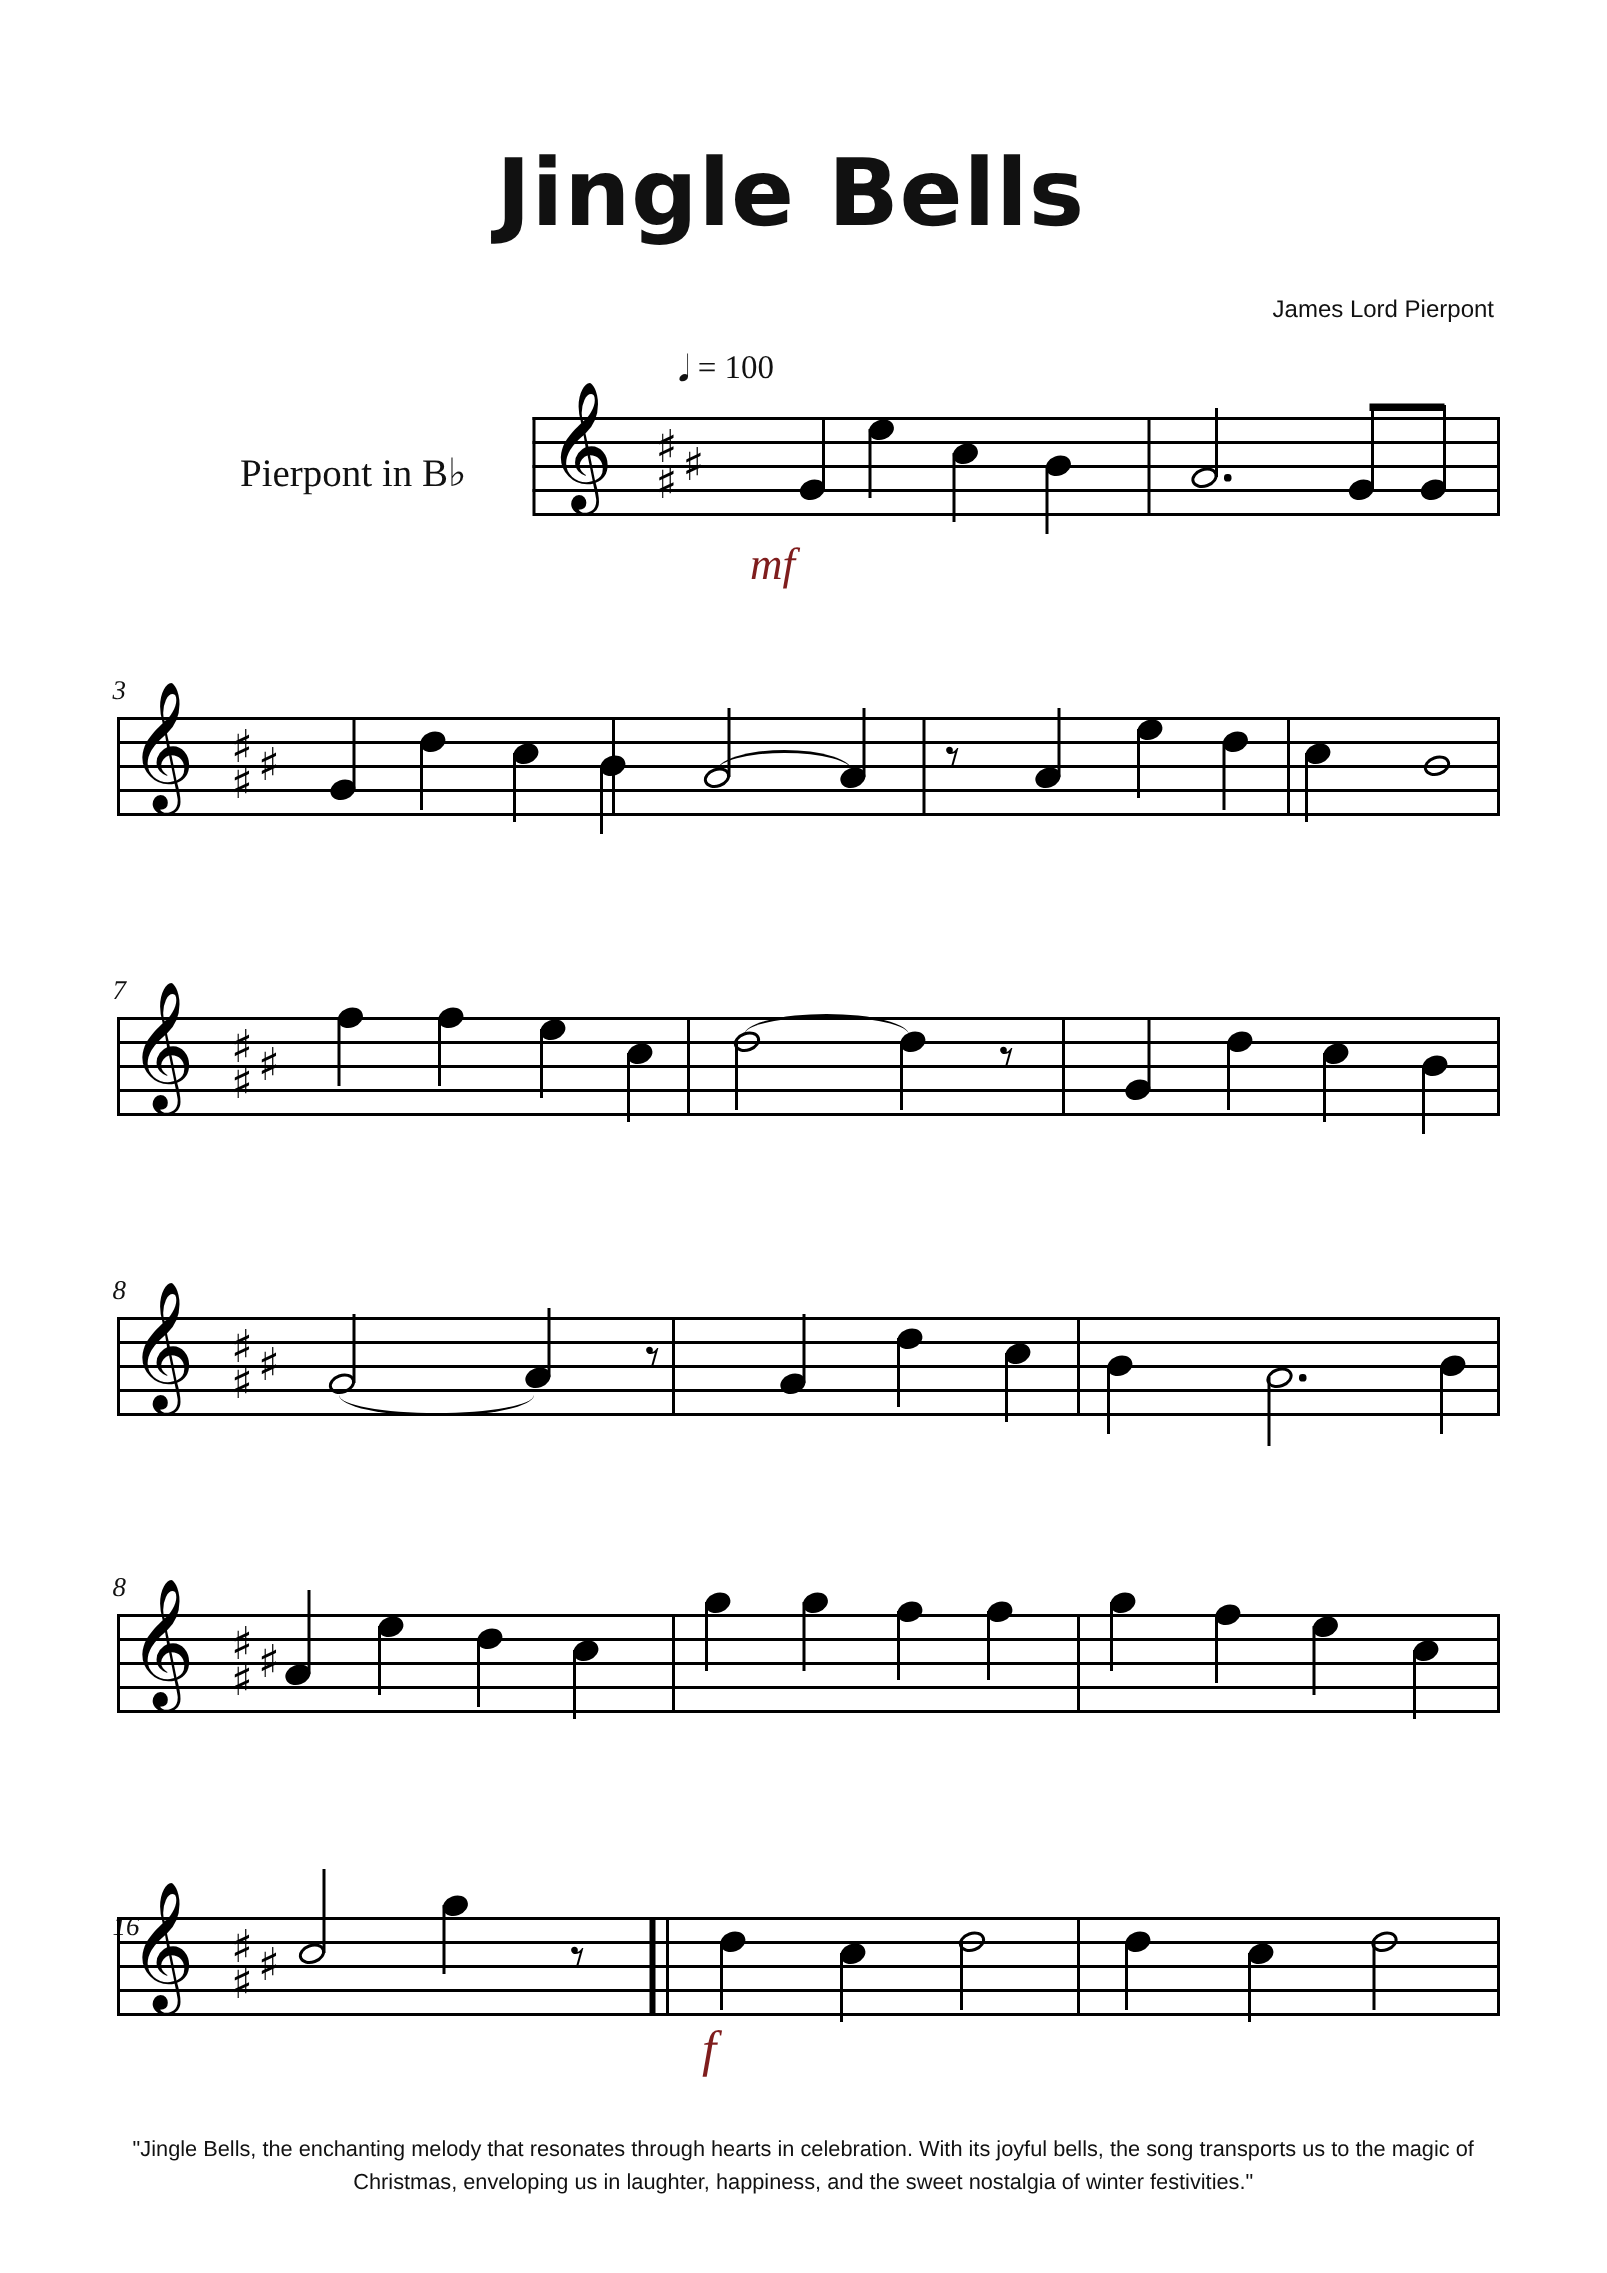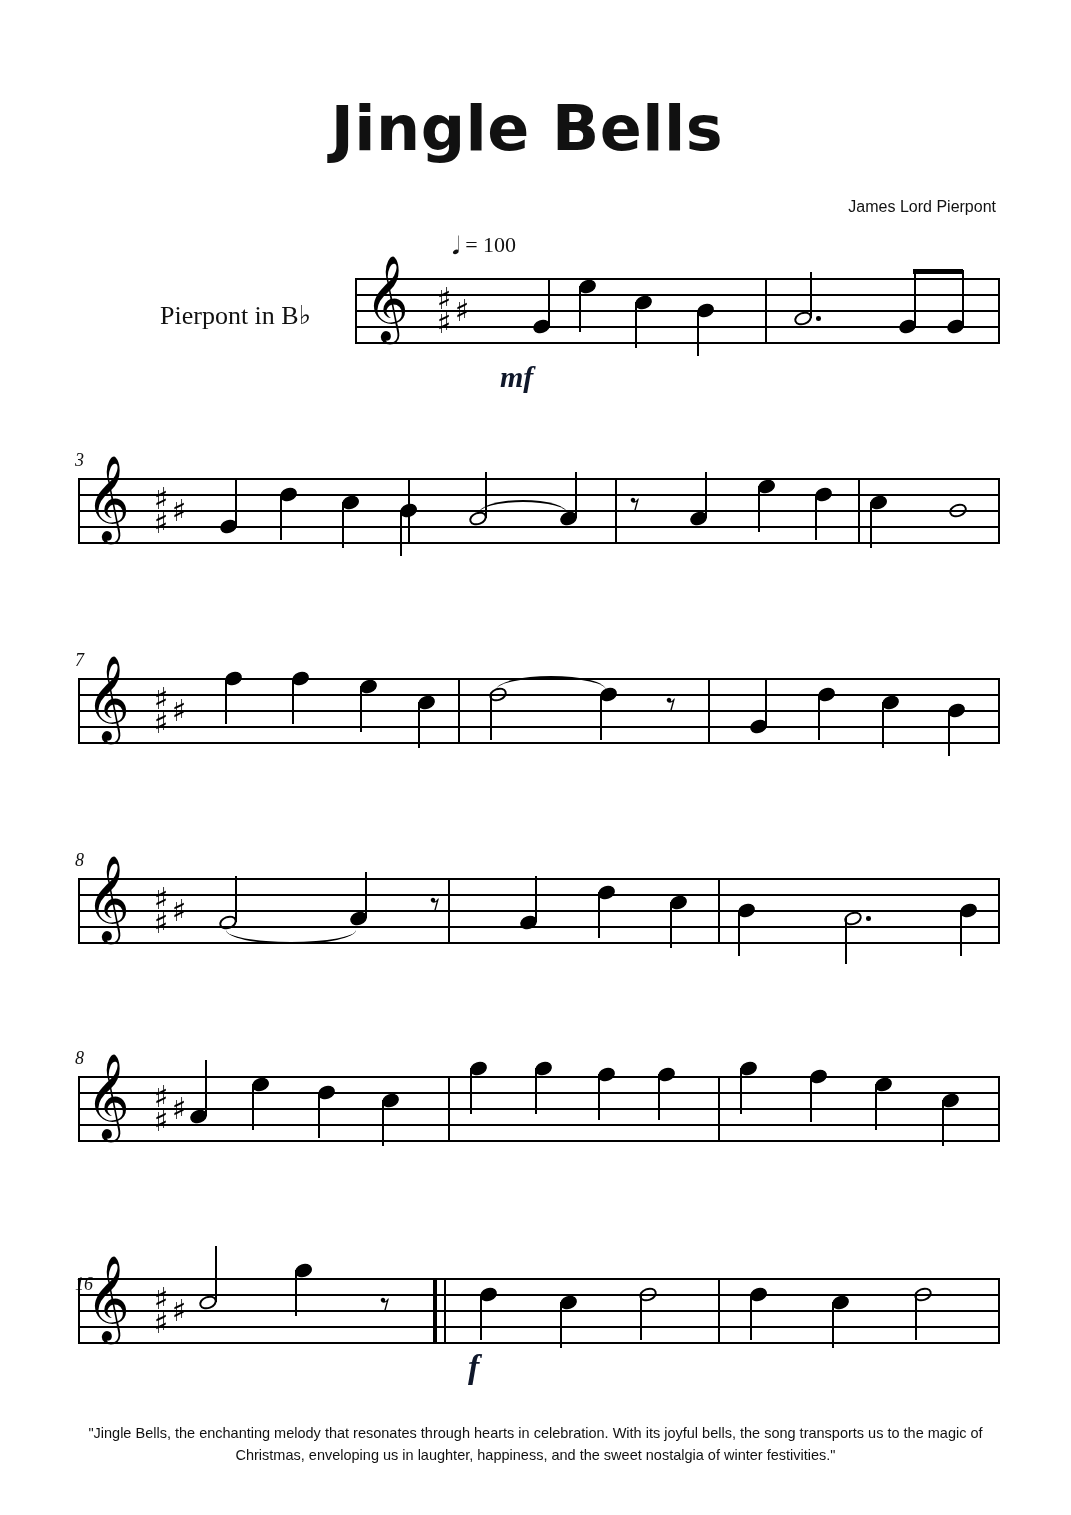--- a/index.html
+++ b/index.html
@@ -67,23 +67,23 @@
     font-family: "Liberation Serif", serif;
     font-size: 26px;
     color: #111;
     white-space: nowrap;
   }
 
   .dynamic {
     position: absolute;
     font-family: "Liberation Serif", serif;
     font-style: italic;
-    font-weight: bold;
+    font-weight: normal;
     font-size: 30px;
-    color: #0f172a;
+    color: #7f1d1d;
   }
 
   .footer {
     position: absolute;
     left: 70px;
     width: 931px;
     top: 1423px;
     text-align: center;
     font-size: 14.5px;
     line-height: 1.5;

